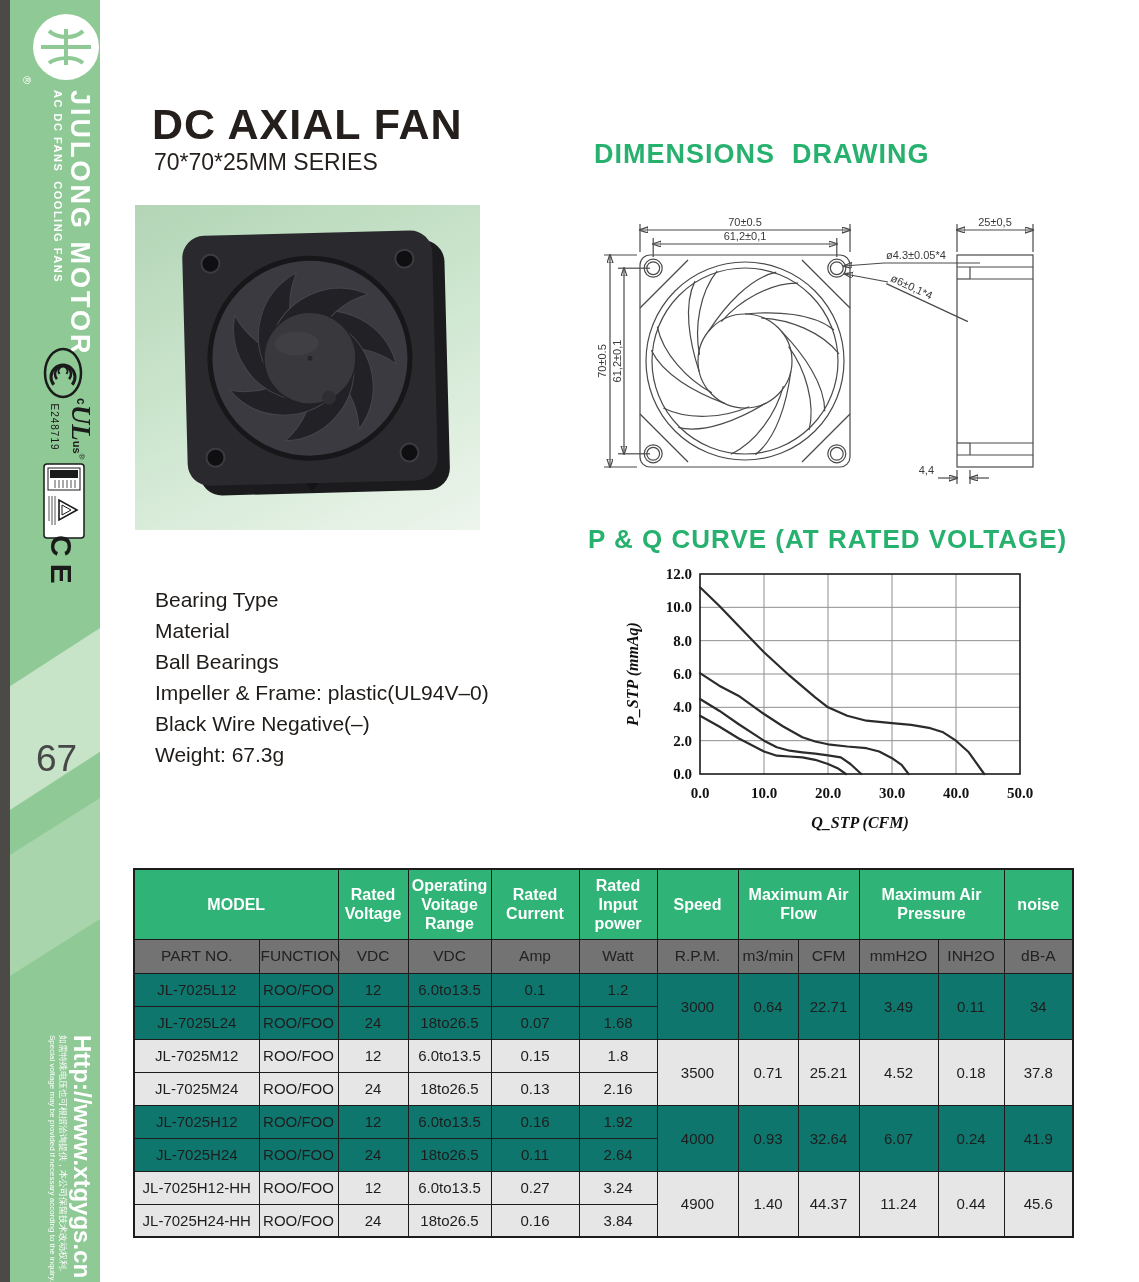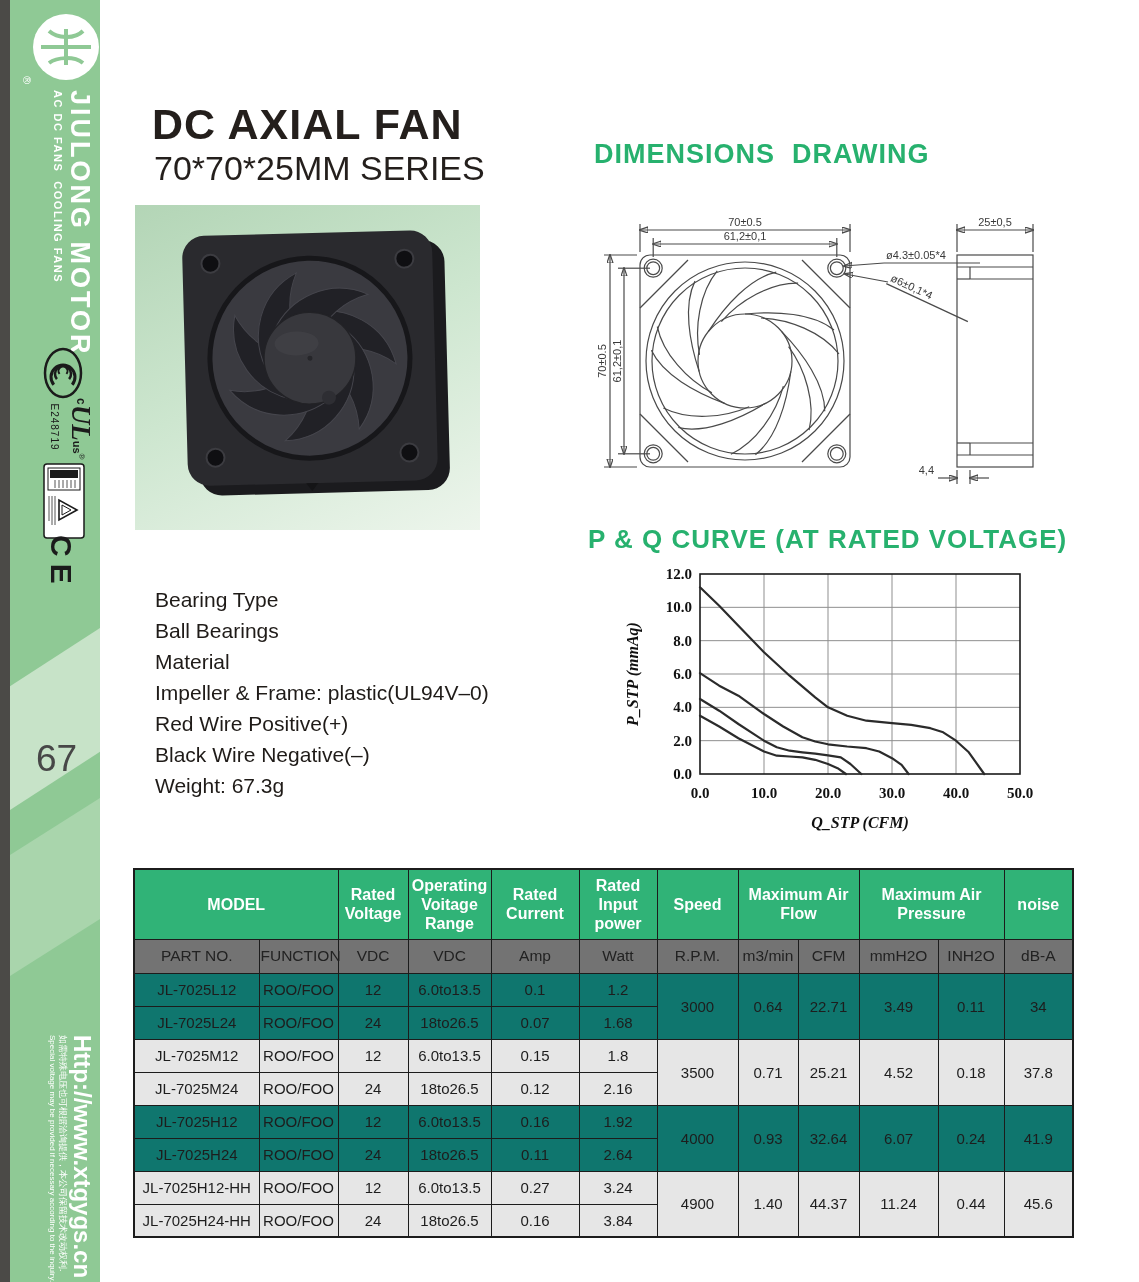--- a/index.html
+++ b/index.html
@@ -35,21 +35,21 @@
   .page-num { position:absolute; left:36px; top:738px; font-size:37px; color:#474747; }
 
   .url-rot { position:absolute; left:95px; top:1035px; width:215px; height:62px;
              transform-origin:0 0; transform:rotate(90deg); color:#fff; }
   .url-main { font-size:24px; font-weight:bold; line-height:26px; white-space:nowrap; }
   .url-cn { font-size:9px; line-height:12px; white-space:nowrap; }
   .url-en { font-size:8px; line-height:10px; white-space:nowrap; }
 
   
   .title { position:absolute; left:152px; top:100px; font-size:43px; font-weight:bold; color:#241f1c; letter-spacing:1px; }
-  .subtitle { position:absolute; left:154px; top:149px; font-size:34px; color:#241f1c; }
+  .subtitle { position:absolute; left:154px; top:149px; font-size:23px; color:#241f1c; }
   .sec-head { position:absolute; font-weight:bold; color:#27b16e; white-space:pre; letter-spacing:1px; }
   .head-dim { left:594px; top:139px; font-size:27px; }
   .head-pq { left:588px; top:524px; font-size:26px; }
 
   
   .photo { position:absolute; left:135px; top:205px; width:345px; height:325px;
            background:linear-gradient(155deg,#b3d5b6 0%,#cde6cf 48%,#edf5ec 100%); }
 
   
   .draw-svg { position:absolute; left:590px; top:210px; }
@@ -331,24 +331,23 @@
         <text class="tick" text-anchor="end" x="92" y="93.66666666666669">8.0</text>
         <text class="tick" text-anchor="end" x="92" y="60.333333333333314">10.0</text>
         <text class="tick" text-anchor="end" x="92" y="27">12.0</text>
       </g>
     <text class="axis-title" transform="rotate(-90 38 122)" x="38" y="122" text-anchor="middle">P_STP (mmAq)</text>
     <text class="axis-title" x="260" y="276" text-anchor="middle" font-size="17">Q_STP (CFM)</text>
   </svg>
 
   <div class="specs">
     <div>Bearing Type</div>
+    <div>Material</div>
     <div>Ball Bearings</div>
-    <div>Material</div>
     <div>Impeller &amp; Frame: plastic(UL94V–0)</div>
-    <div>Red Wire Positive(+)</div>
     <div>Black Wire Negative(–)</div>
     <div>Weight: 67.3g</div>
   </div>
 
   <table class="spec-table">
     <colgroup>
       <col style="width:125px">
         <col style="width:79px">
         <col style="width:70px">
         <col style="width:83px">
@@ -423,21 +422,21 @@
           <td rowspan="2">25.21</td>
           <td rowspan="2">4.52</td>
           <td rowspan="2">0.18</td>
           <td rowspan="2">37.8</td>
         </tr>
         <tr class="row-b">
           <td>JL-7025M24</td>
           <td>ROO/FOO</td>
           <td>24</td>
           <td>18to26.5</td>
-          <td>0.12</td>
+          <td>0.13</td>
           <td>2.16</td>
         </tr>
         <tr class="row-a">
           <td>JL-7025H12</td>
           <td>ROO/FOO</td>
           <td>12</td>
           <td>6.0to13.5</td>
           <td>0.16</td>
           <td>1.92</td>
           <td rowspan="2">4000</td>

